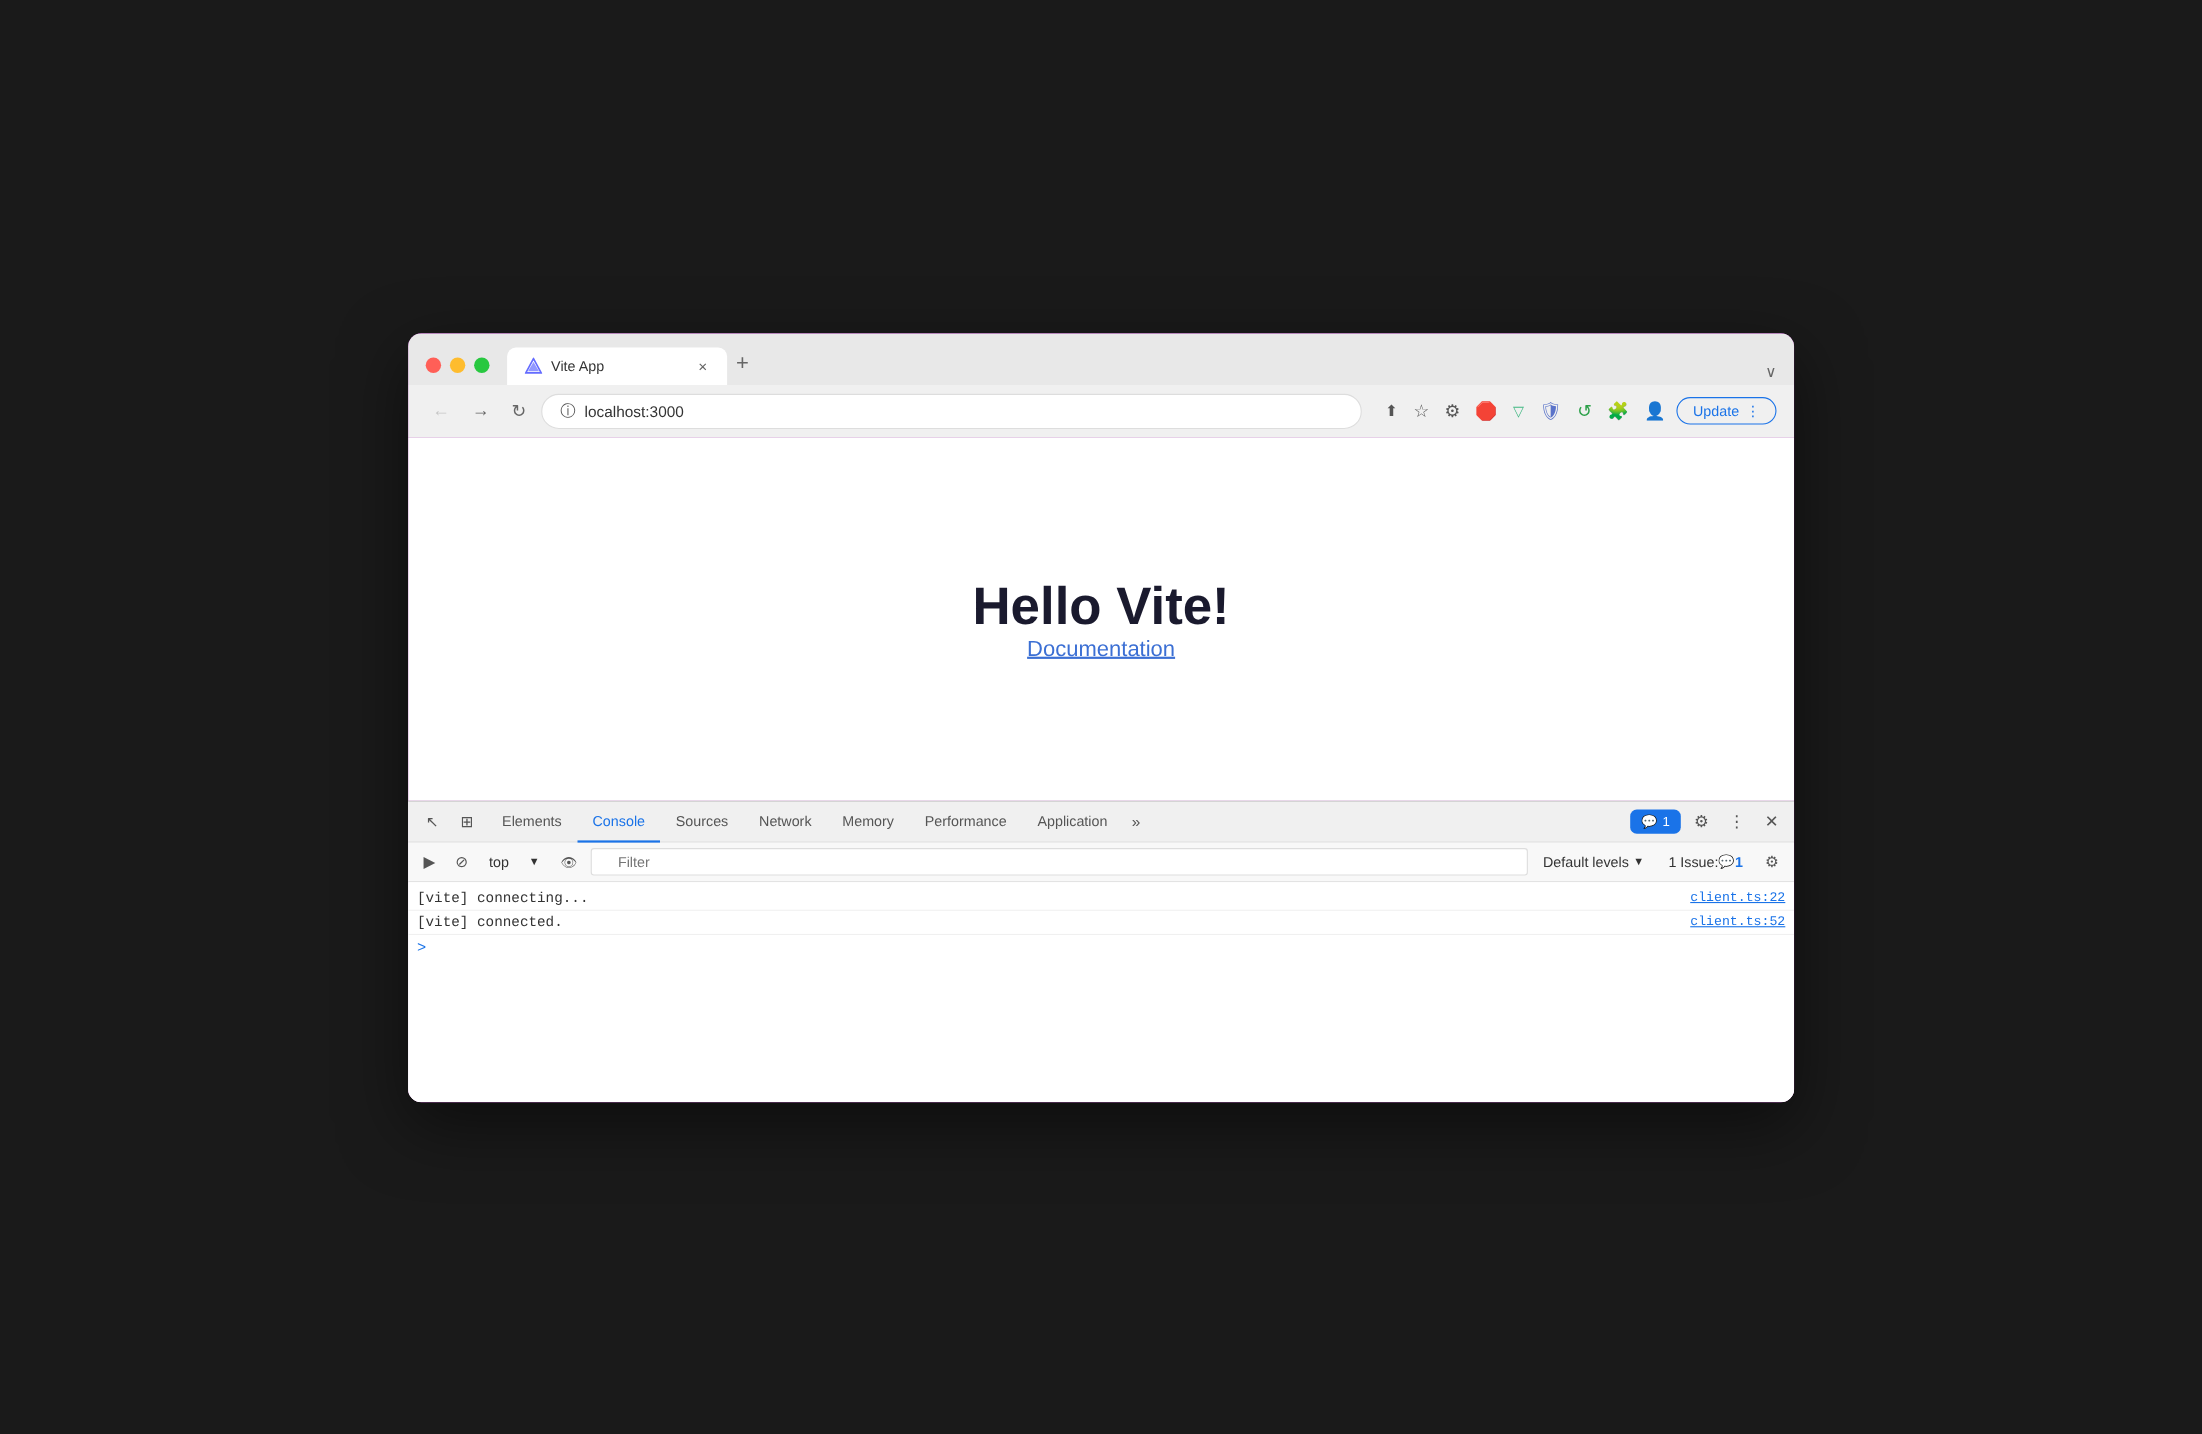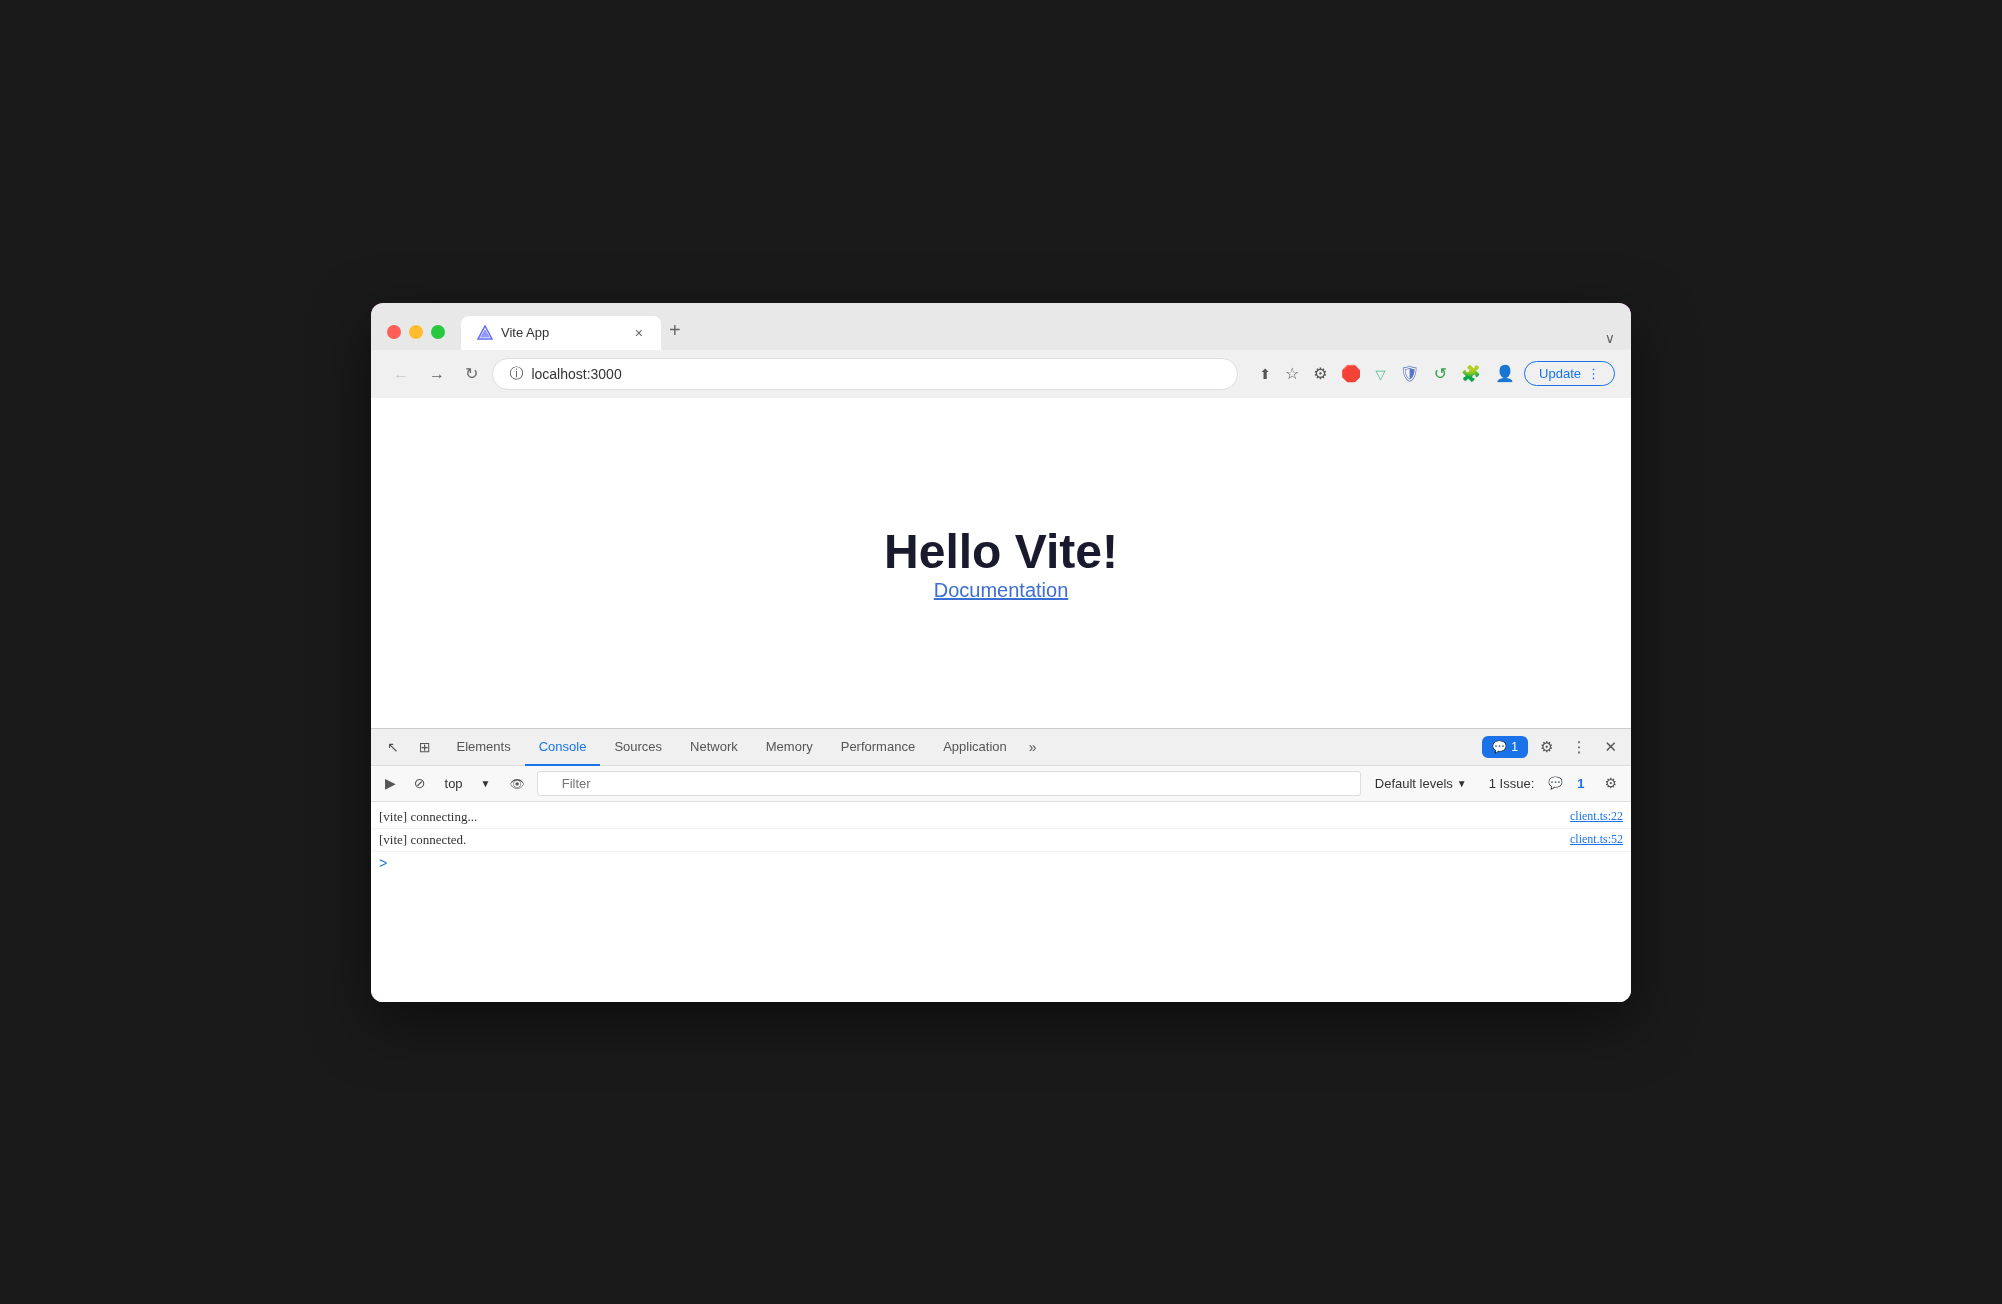--- a/index.html
+++ b/index.html
@@ -349,21 +349,21 @@
     .issues-btn {
       background: none;
       border: none;
       cursor: pointer;
       padding: 4px 8px;
       border-radius: 4px;
       font-size: 13px;
       color: #333;
       display: flex;
       align-items: center;
-      gap: 14px;
+      gap: 0;
     }
 
     .console-settings-btn {
       background: none;
       border: none;
       cursor: pointer;
       padding: 4px 6px;
       border-radius: 4px;
       font-size: 14px;
       color: #555;
@@ -375,21 +375,21 @@
       min-height: 200px;
       padding: 4px 0;
     }
 
     .console-line {
       display: flex;
       align-items: center;
       justify-content: space-between;
       padding: 3px 8px;
       font-size: 13px;
-      font-family: Liberation Serif, serif;
+      font-family: Liberation Mono, monospace;
       border-bottom: 1px solid #f0f0f0;
     }
 
     .console-msg { color: #333; }
     .console-source {
       color: #1a73e8;
       cursor: pointer;
       text-decoration: underline;
       font-size: 12px;
     }

